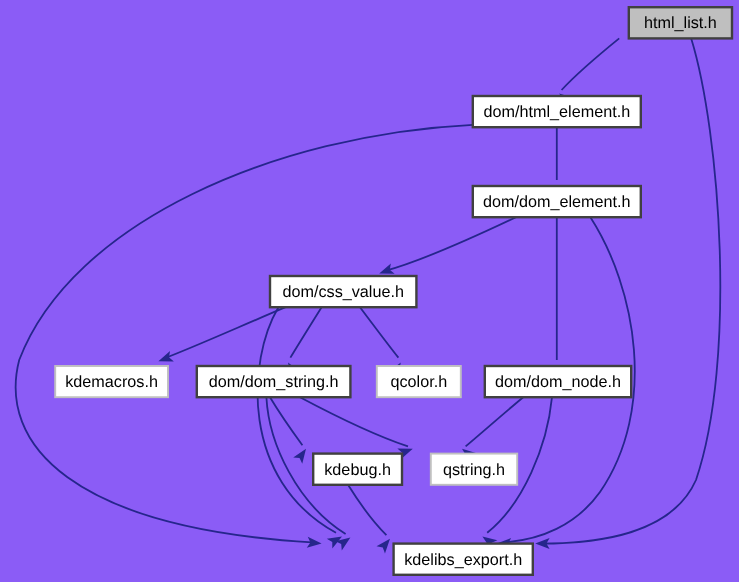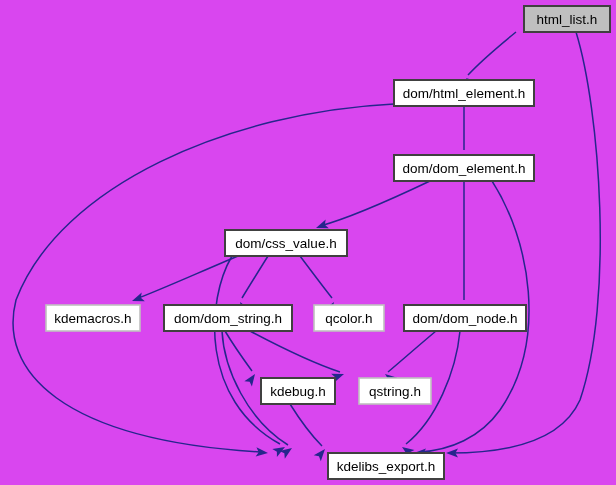--- a/index.html
+++ b/index.html
@@ -4,21 +4,21 @@
 <style>
   html, body {
     margin: 0;
     padding: 0;
     background: #ffffff;
   }
   #graph-root {
     position: relative;
     width: 616px;
     height: 485px;
-    background: #d946ef;
+    background: #8b5cf6;
     font-family: "Liberation Sans", sans-serif;
     overflow: hidden;
   }
   svg#graph-canvas {
     position: absolute;
     left: 0;
     top: 0;
     width: 616px;
     height: 485px;
     display: block;

